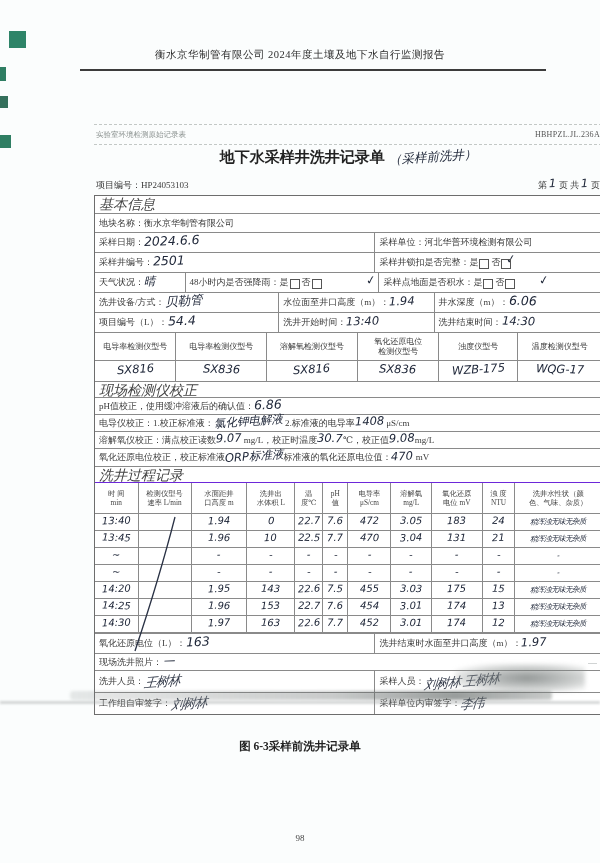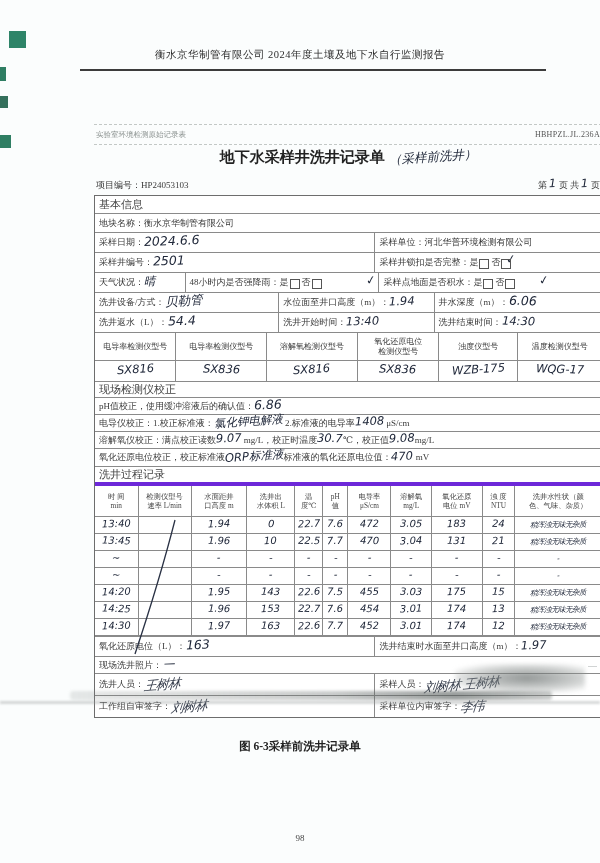--- a/index.html
+++ b/index.html
@@ -41,21 +41,21 @@
   .hw.r2{transform:rotate(1.5deg);}
   .sig{font-family:"DejaVu Sans",sans-serif;font-style:italic;color:#1d2536;
       display:inline-block;transform:rotate(-5deg) skewX(-10deg);font-size:13px;line-height:1;letter-spacing:-1px;opacity:.9;}
 
   
   .box{border:1px solid #6d6d6d;background:#fff;}
   .row{display:flex;align-items:center;border-top:1px solid #8a8a8a;font-size:9px;line-height:1.15;}
   .row:first-child{border-top:none;}
   .row .cell{padding:1px 4px;align-self:stretch;display:flex;align-items:center;flex-wrap:wrap;}
   .row .cell + .cell{border-left:1px solid #8a8a8a;}
-  .sect{font-size:11px;color:#444;}
+  .sect{font-size:14px;color:#444;font-style:italic;}
   .h17{height:17px;} .h18{height:18px;} .h19{height:19px;} .h16{height:16px;}
   .h15{height:15px;} .h20{height:20px;} .h27{height:27px;} .h21{height:21px;}
 
   .cbox{display:inline-block;width:8px;height:8px;border:1px solid #555;margin:0 2px 0 1px;position:relative;top:1px;}
   .tick{font-family:"DejaVu Sans",sans-serif;color:#20283a;font-size:12px;font-weight:bold;
         position:absolute;transform:rotate(-8deg);line-height:1;}
 
   
   .inst-row .cell{justify-content:center;text-align:center;font-size:8px;padding:1px 2px;}
   .inst-vals .cell{justify-content:center;}
@@ -182,21 +182,21 @@
         <span>水位面至井口高度（m）：</span>
         <span class="hw">1.94</span>
       </div>
       <div class="cell" style="width:33%">
         <span>井水深度（m）：</span>
         <span class="hw big r2">6.06</span>
       </div>
     </div>
     <div class="row h19">
       <div class="cell" style="width:36.5%">
-        <span>洗井返水（L）：</span>
+        <span>项目编号（L）：</span>
         <span class="hw big">54.4</span>
       </div>
       <div class="cell" style="width:30.5%">
         <span>洗井开始时间：</span>
         <span class="hw">13:40</span>
       </div>
       <div class="cell" style="width:33%">
         <span>洗井结束时间：</span>
         <span class="hw r2">14:30</span>
       </div>
@@ -266,21 +266,21 @@
         <span class="hw r1">ORP标准液</span>
         <span>标准液的氧化还原电位值：</span>
         <span class="hw">470</span>&nbsp;
         <span>mV</span>
       </div>
     </div>
 
     <div class="row h15">
         <div class="cell sect" style="width:100%">洗井过程记录</div>
       </div>
-    <div class="row" style="border-top:4px solid #6d28d9;display:block;">
+    <div class="row" style="border-top:1px solid #6d28d9;display:block;">
       <div class="ptable-wrap">
         <table class="ptable" id="ptable">
           <colgroup>
             <col style="width:8.5%">
               <col style="width:10.5%">
               <col style="width:11%">
               <col style="width:9.5%">
             <col style="width:5.5%">
               <col style="width:5%">
               <col style="width:8.5%">

